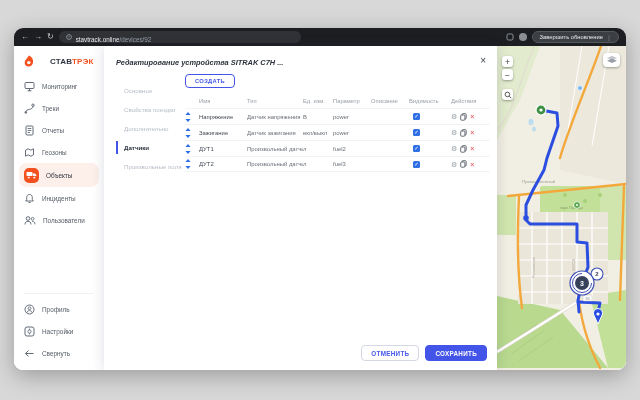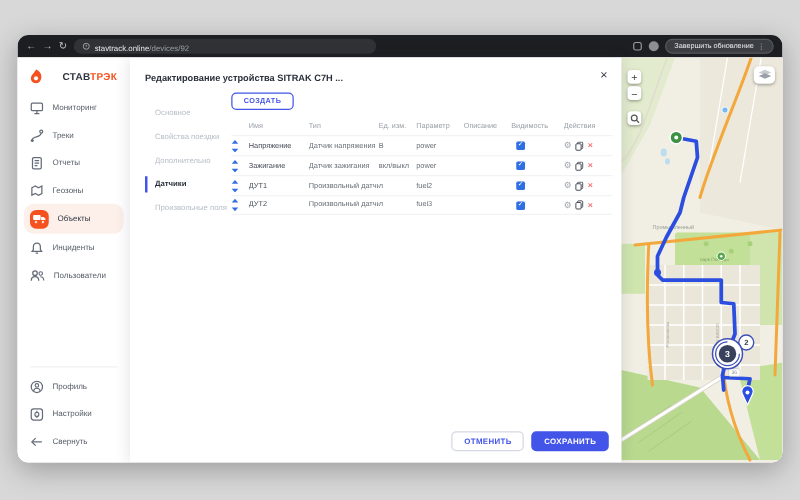--- a/index.html
+++ b/index.html
@@ -35,21 +35,21 @@
   .sitem.active { background:#fdf0ea; border-radius:8px; margin:0 5px; padding:0 5px;
                   height:24px; color:#2e3440; }
   .icon-tile { width:15px; height:15px; background:#f4511e; border-radius:5px;
                display:flex; align-items:center; justify-content:center; }
   .side-spacer { flex:1; }
   .side-divider { border-top:1px solid #f0f1f4; margin:4px 10px; }
   
   .modal { width:393px; background:#fff; position:relative; z-index:2;
            box-shadow:0 0 12px rgba(35,45,80,.16); }
   .modal-title { position:absolute; left:12px; top:12px; font-size:7.4px; font-weight:bold;
-                 color:#2b313b; }
+                 color:#2b313b;font-style:italic; }
   .modal-close { position:absolute; right:11px; top:9px; font-size:10px; color:#3a3f46; cursor:default; }
   .tabs { position:absolute; left:12px; top:38px; width:66px; display:flex;
           flex-direction:column; gap:6px; }
   .tab { font-size:6.2px; color:#b7bdc7; padding:3px 0 3px 6px; border-left:2px solid transparent;
          white-space:nowrap; }
   .tab.active { color:#2b313b; font-weight:bold; border-left:2px solid #4355e8; }
   .content { position:absolute; left:81px; top:28px; right:7px; }
   .create-btn { width:50px; height:14px; border:1px solid #4355e8; border-radius:4px;
                 color:#4355e8; font-size:5.8px; font-weight:bold; letter-spacing:.3px;
                 display:flex; align-items:center; justify-content:center; margin-bottom:6px;

